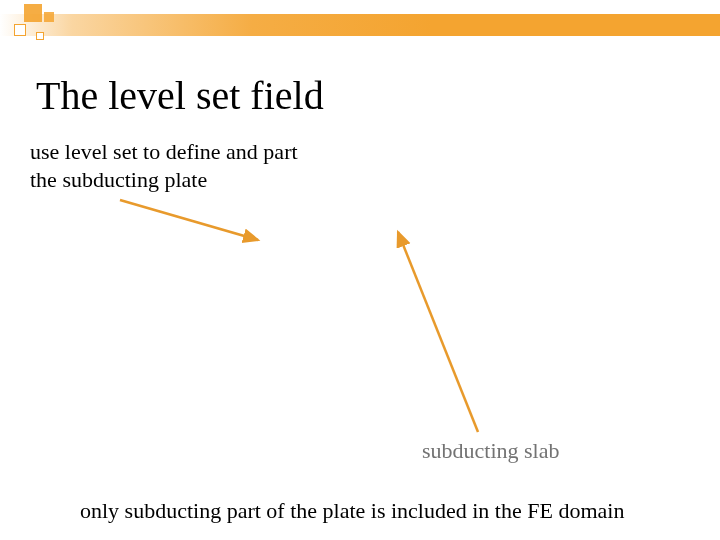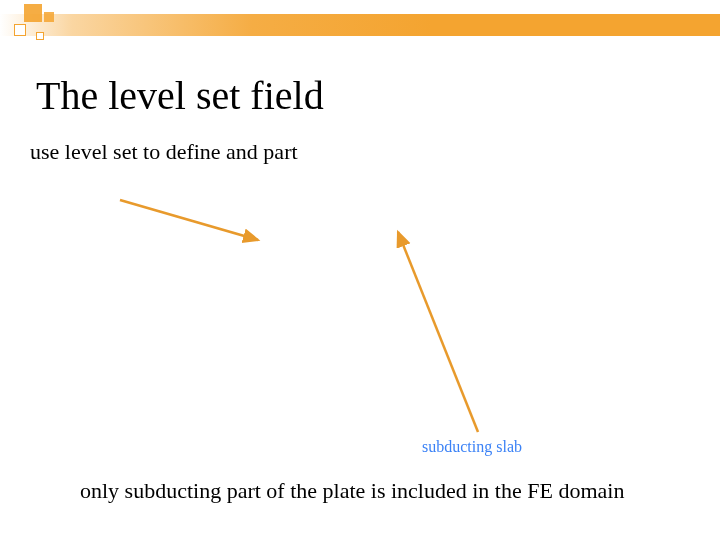--- a/index.html
+++ b/index.html
@@ -53,26 +53,26 @@
       top: 138px;
       left: 30px;
       font-size: 22px;
       color: #000;
       line-height: 1.25;
     }
     .label-slab {
       position: absolute;
       top: 438px;
       left: 422px;
-      font-size: 16px;
-      color: #3b82f6;
+      font-size: 22px;
+      color: #737373;
     }
     .bottom-text {
       position: absolute;
-      top: 478px;
+      top: 498px;
       left: 80px;
       font-size: 22px;
       color: #000;
     }
     svg.arrows {
       position: absolute;
       top: 0;
       left: 0;
       width: 720px;
       height: 540px;
@@ -87,20 +87,21 @@
   <div class="sq" style="top:4px; left:24px; width:18px; height:18px; opacity:0.9;"></div>
   <div class="sq" style="top:12px; left:44px; width:10px; height:10px; opacity:0.85;"></div>
   <div class="sq-outline" style="top:24px; left:14px; width:12px; height:12px;"></div>
   <div class="sq-outline" style="top:32px; left:36px; width:8px; height:8px;"></div>
 </div>
 
 <h1 class="title">The level set field</h1>
 
 <div class="subtext">
   <div>use level set to define and part</div>
+  <div>the subducting plate</div>
 </div>
 
 <svg class="arrows">
   <defs>
     <marker id="arrowhead" markerWidth="8" markerHeight="8" refX="6" refY="3" orient="auto">
       <polygon points="0 0, 7 3, 0 6" fill="#e89a2c"></polygon>
     </marker>
   </defs>
   <line x1="120" y1="200" x2="258" y2="240" stroke="#e89a2c" stroke-width="2.5" marker-end="url(#arrowhead)"></line>
   <line x1="478" y1="432" x2="398" y2="232" stroke="#e89a2c" stroke-width="2.5" marker-end="url(#arrowhead)"></line>

